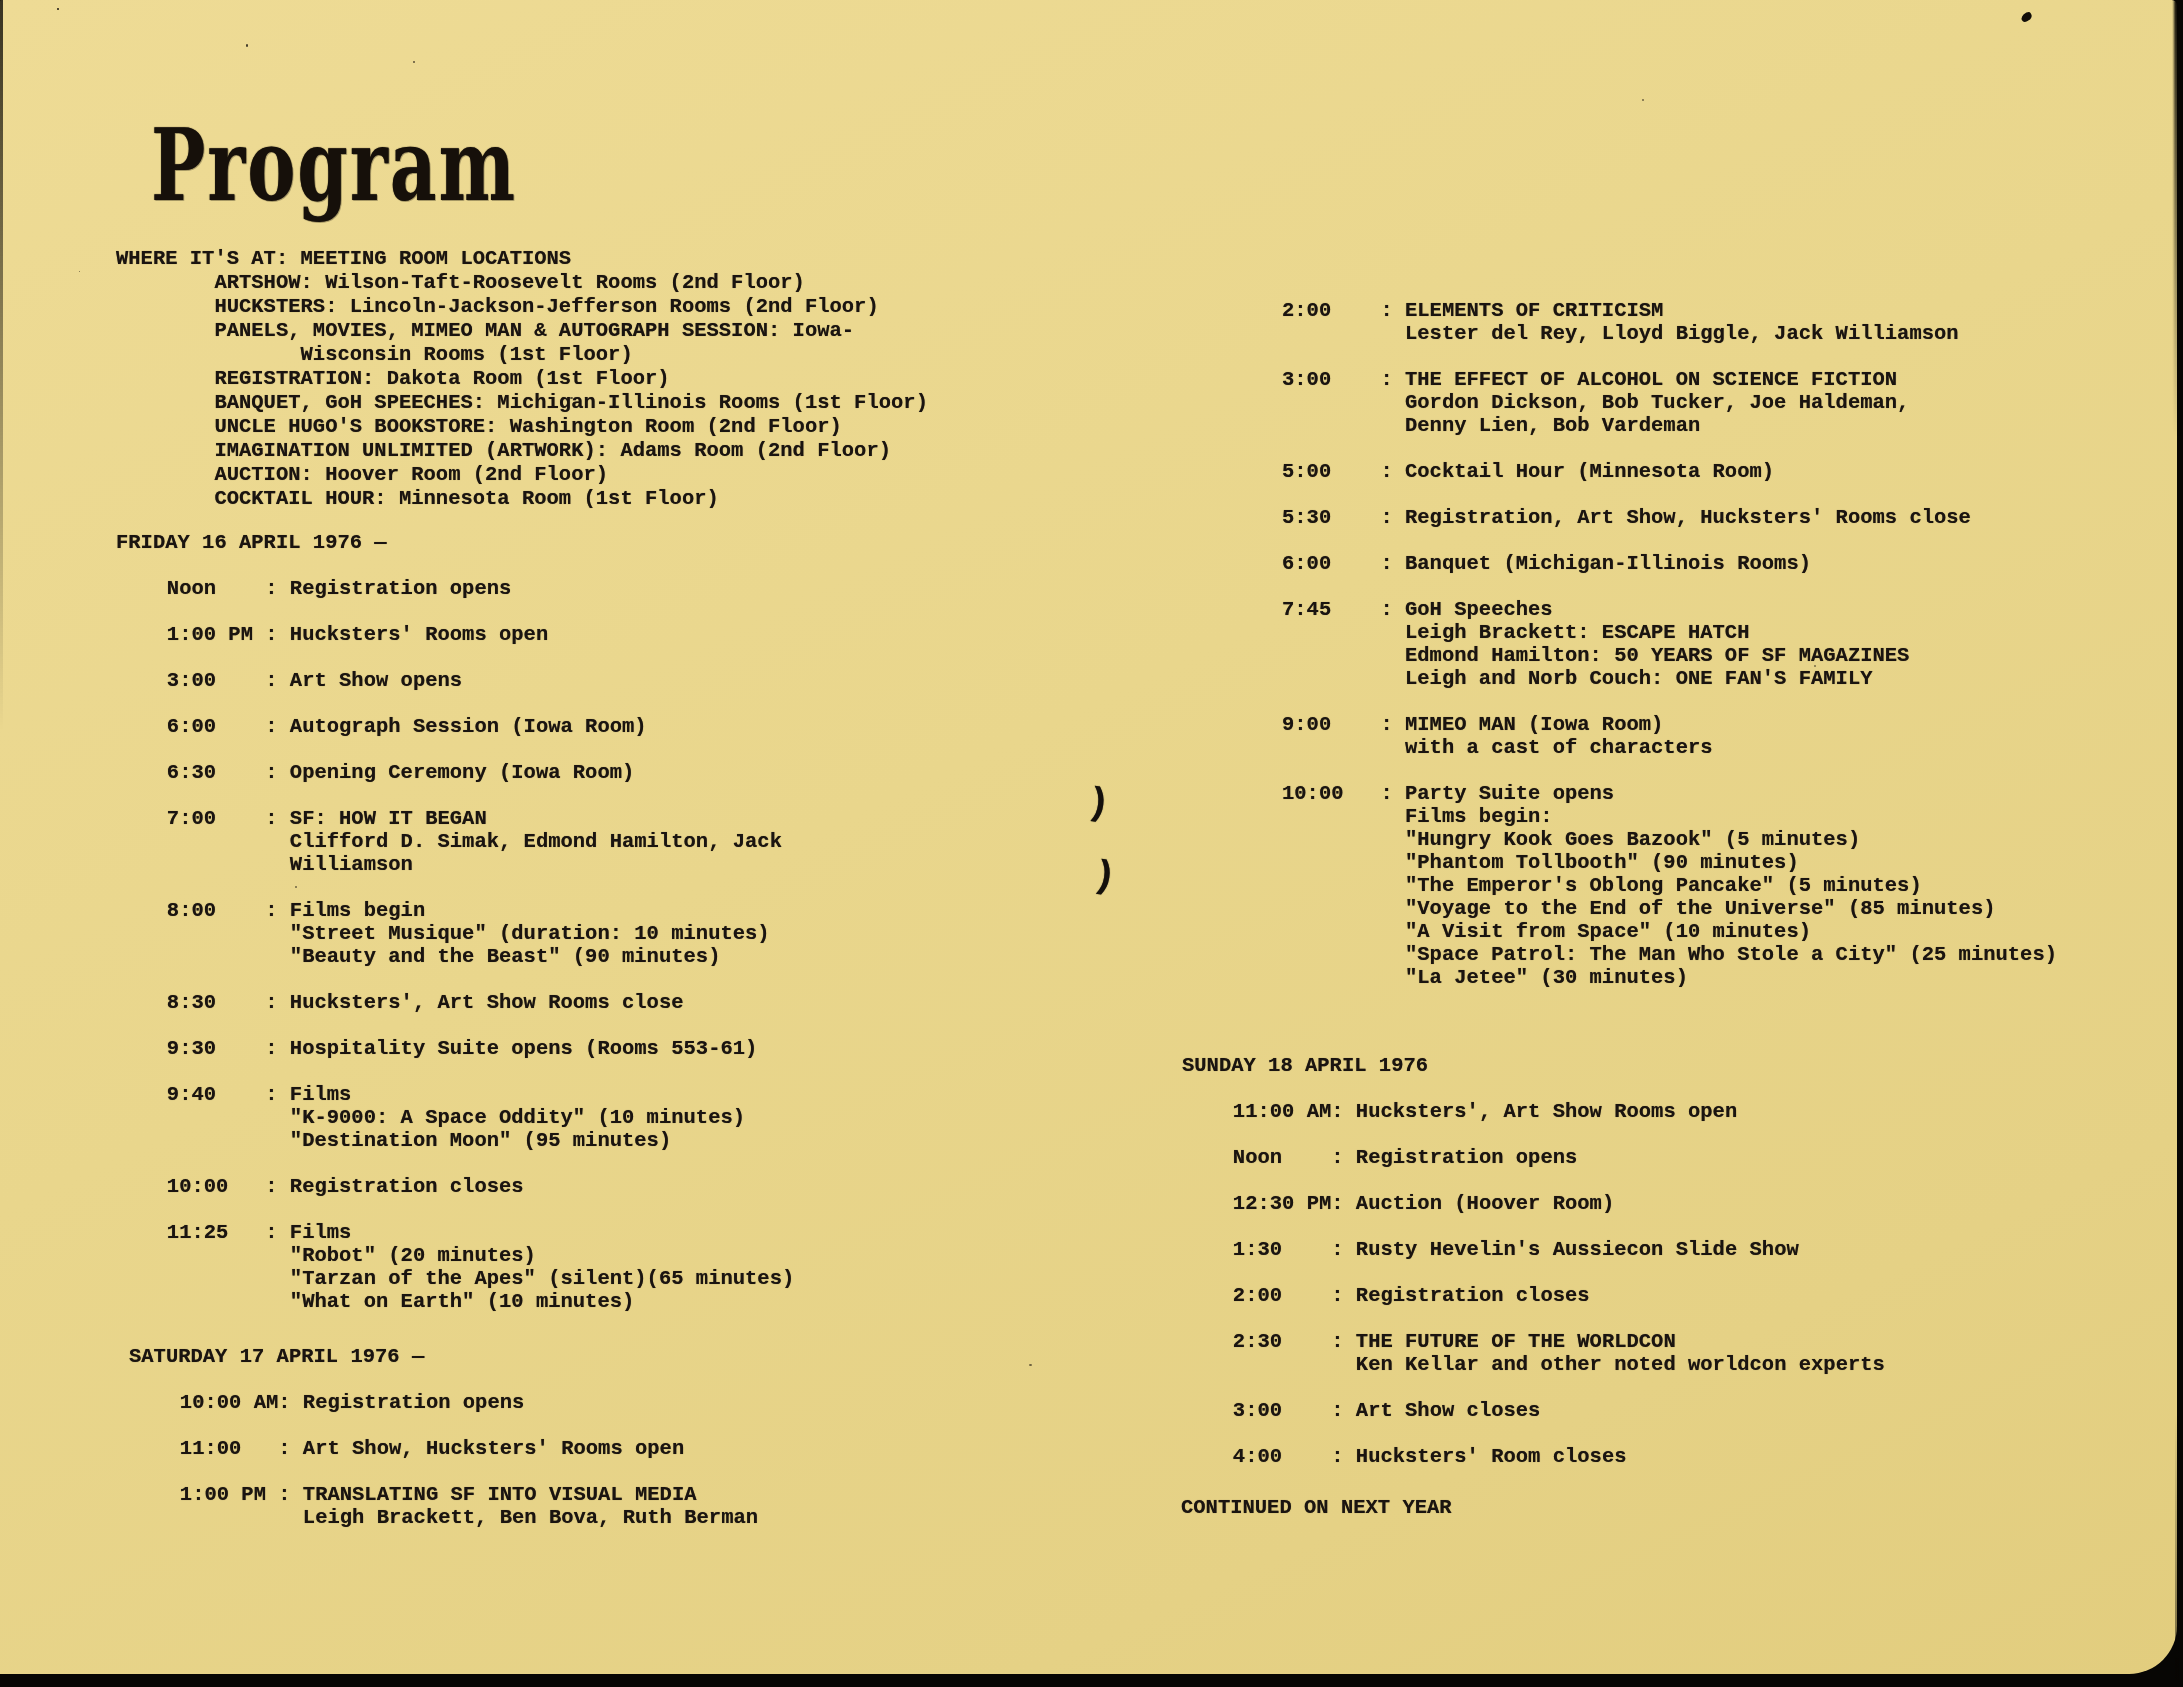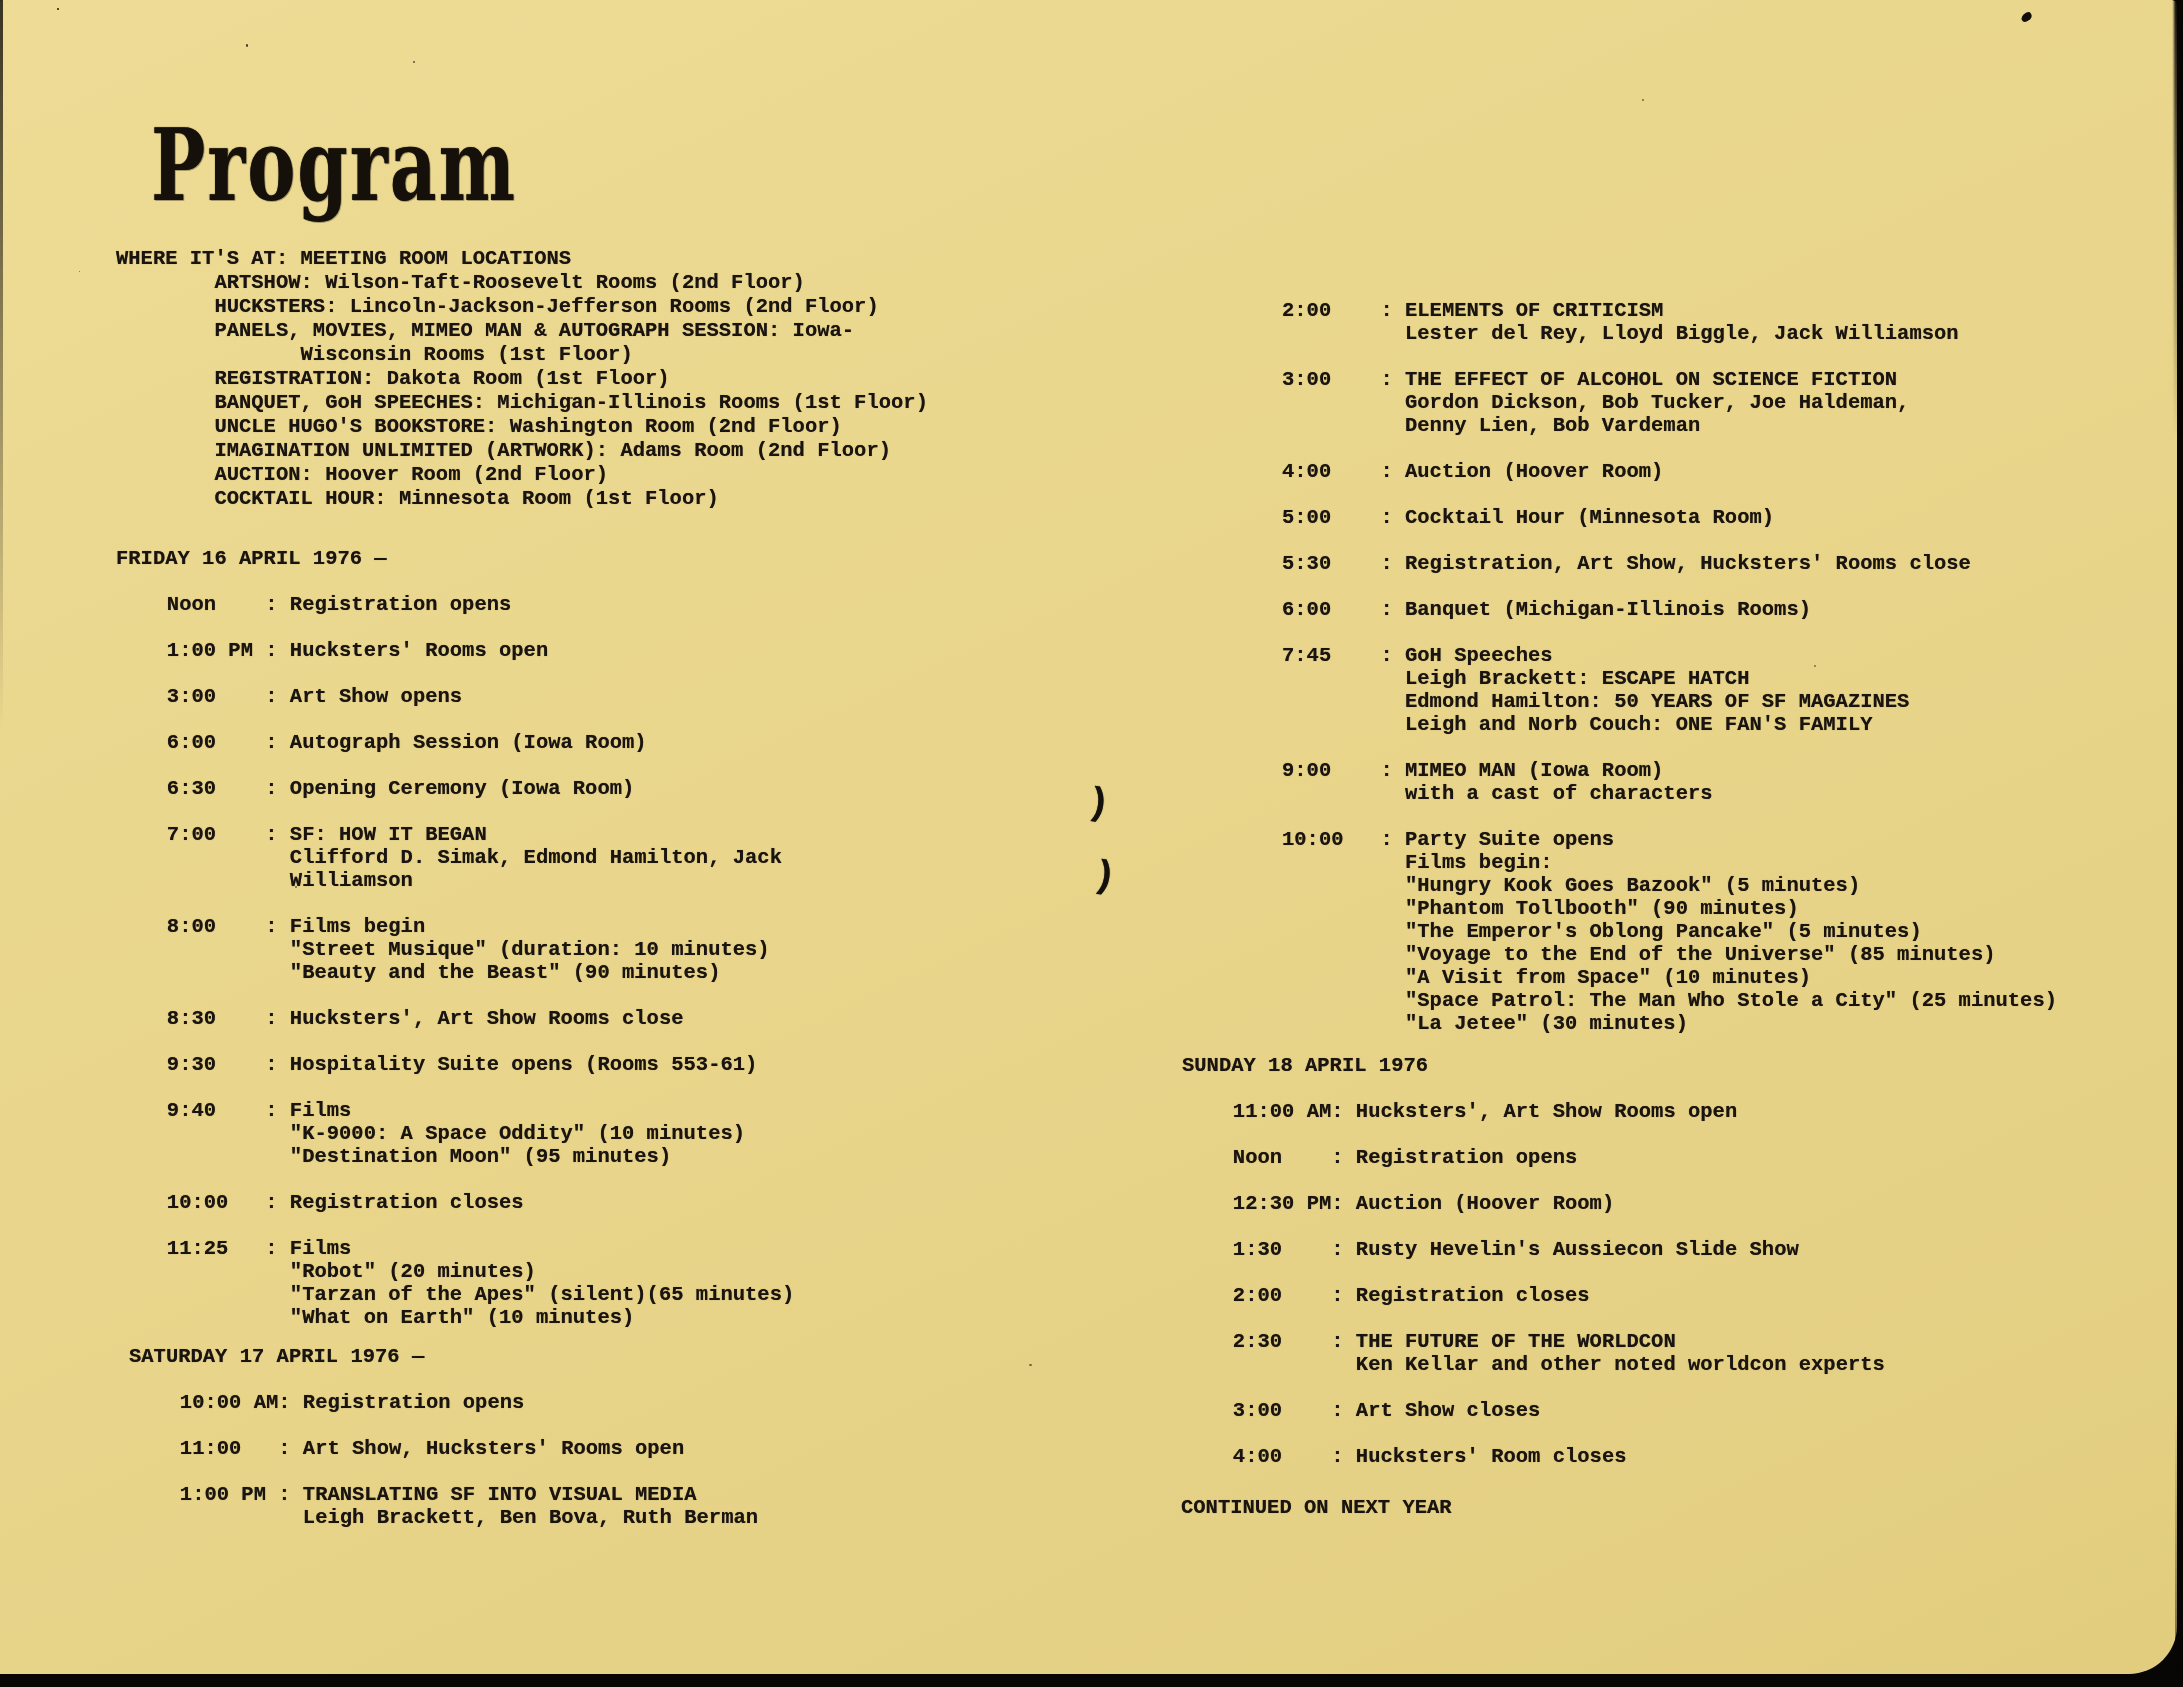--- a/index.html
+++ b/index.html
@@ -49,21 +49,21 @@
         <div class="line">               Wisconsin Rooms (1st Floor)</div>
         <div class="line">        REGISTRATION: Dakota Room (1st Floor)</div>
         <div class="line">        BANQUET, GoH SPEECHES: Michigan-Illinois Rooms (1st Floor)</div>
         <div class="line">        UNCLE HUGO'S BOOKSTORE: Washington Room (2nd Floor)</div>
         <div class="line">        IMAGINATION UNLIMITED (ARTWORK): Adams Room (2nd Floor)</div>
         <div class="line">        AUCTION: Hoover Room (2nd Floor)</div>
         <div class="line">        COCKTAIL HOUR: Minnesota Room (1st Floor)</div>
       </div>
   </section>
 
-  <section class="block" style="left:116px;top:531px;margin-top:16px;">
+  <section class="block" style="left:116px;top:531px;">
     <div class="line day-heading">FRIDAY 16 APRIL 1976 —</div>
     <div class="sched">
         <div class="sched-item">
           <div class="line">Noon    : Registration opens</div>
         </div>
         <div class="sched-item">
           <div class="line">1:00 PM : Hucksters' Rooms open</div>
         </div>
         <div class="sched-item">
           <div class="line">3:00    : Art Show opens</div>
@@ -126,23 +126,20 @@
   <section class="block" style="left:1282px;top:276px;margin-top:23px;">
     <div>
         <div class="sched-item">
           <div class="line">2:00    : ELEMENTS OF CRITICISM</div>
           <div class="line">          Lester del Rey, Lloyd Biggle, Jack Williamson</div>
         </div>
         <div class="sched-item">
           <div class="line">3:00    : THE EFFECT OF ALCOHOL ON SCIENCE FICTION</div>
           <div class="line">          Gordon Dickson, Bob Tucker, Joe Haldeman,</div>
           <div class="line">          Denny Lien, Bob Vardeman</div>
-        </div>
-        <div class="sched-item">
-          <div class="line">4:00    : Auction (Hoover Room)</div>
         </div>
         <div class="sched-item">
           <div class="line">5:00    : Cocktail Hour (Minnesota Room)</div>
         </div>
         <div class="sched-item">
           <div class="line">5:30    : Registration, Art Show, Hucksters' Rooms close</div>
         </div>
         <div class="sched-item">
           <div class="line">6:00    : Banquet (Michigan-Illinois Rooms)</div>
         </div>

